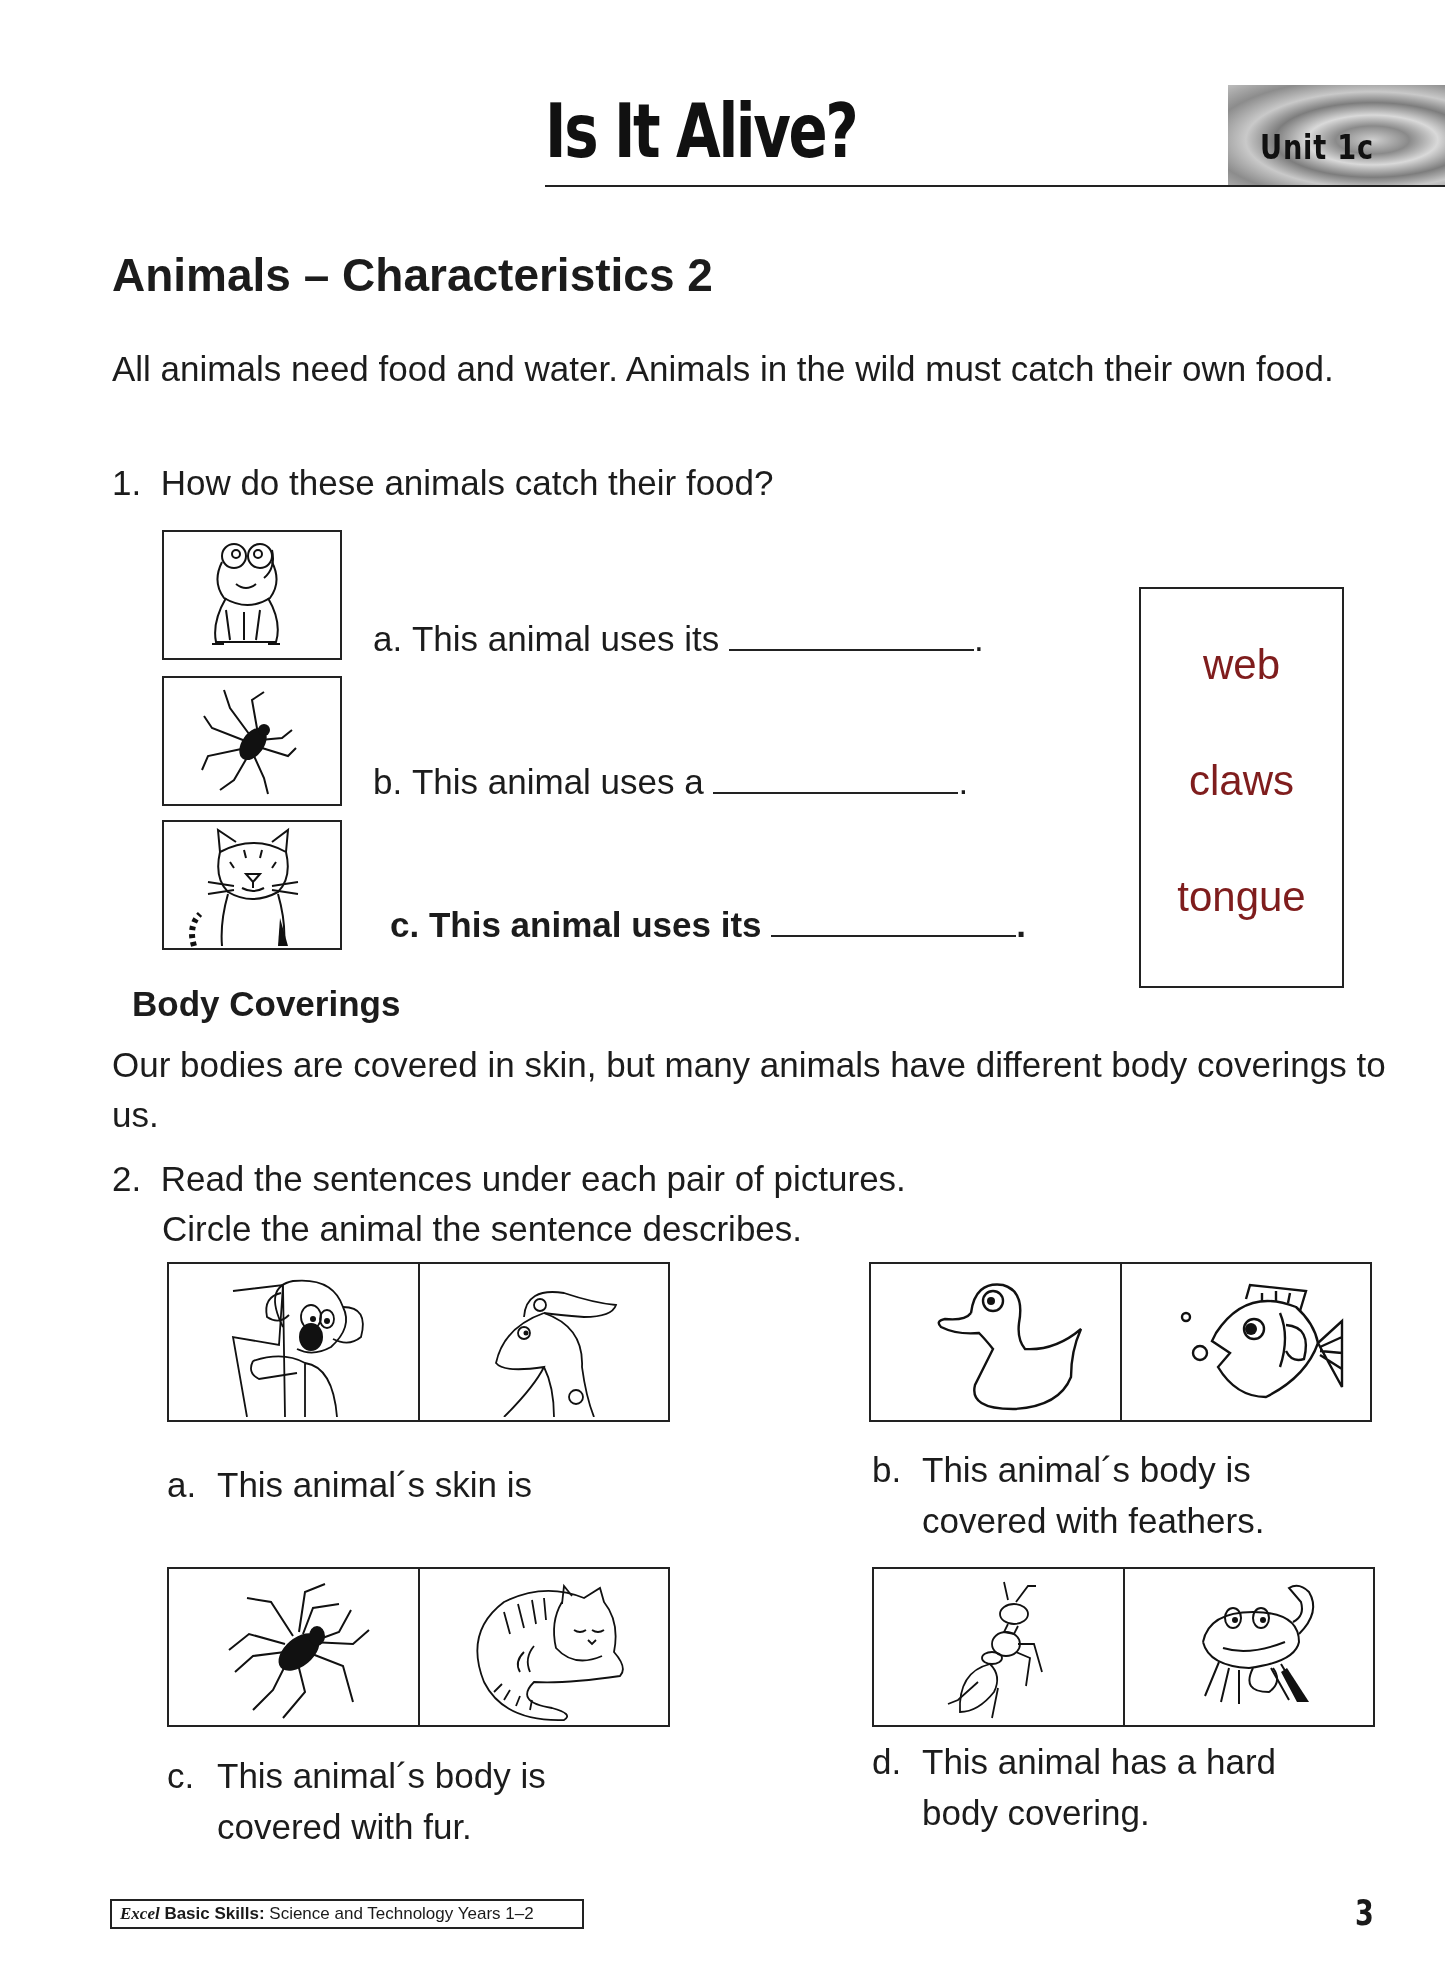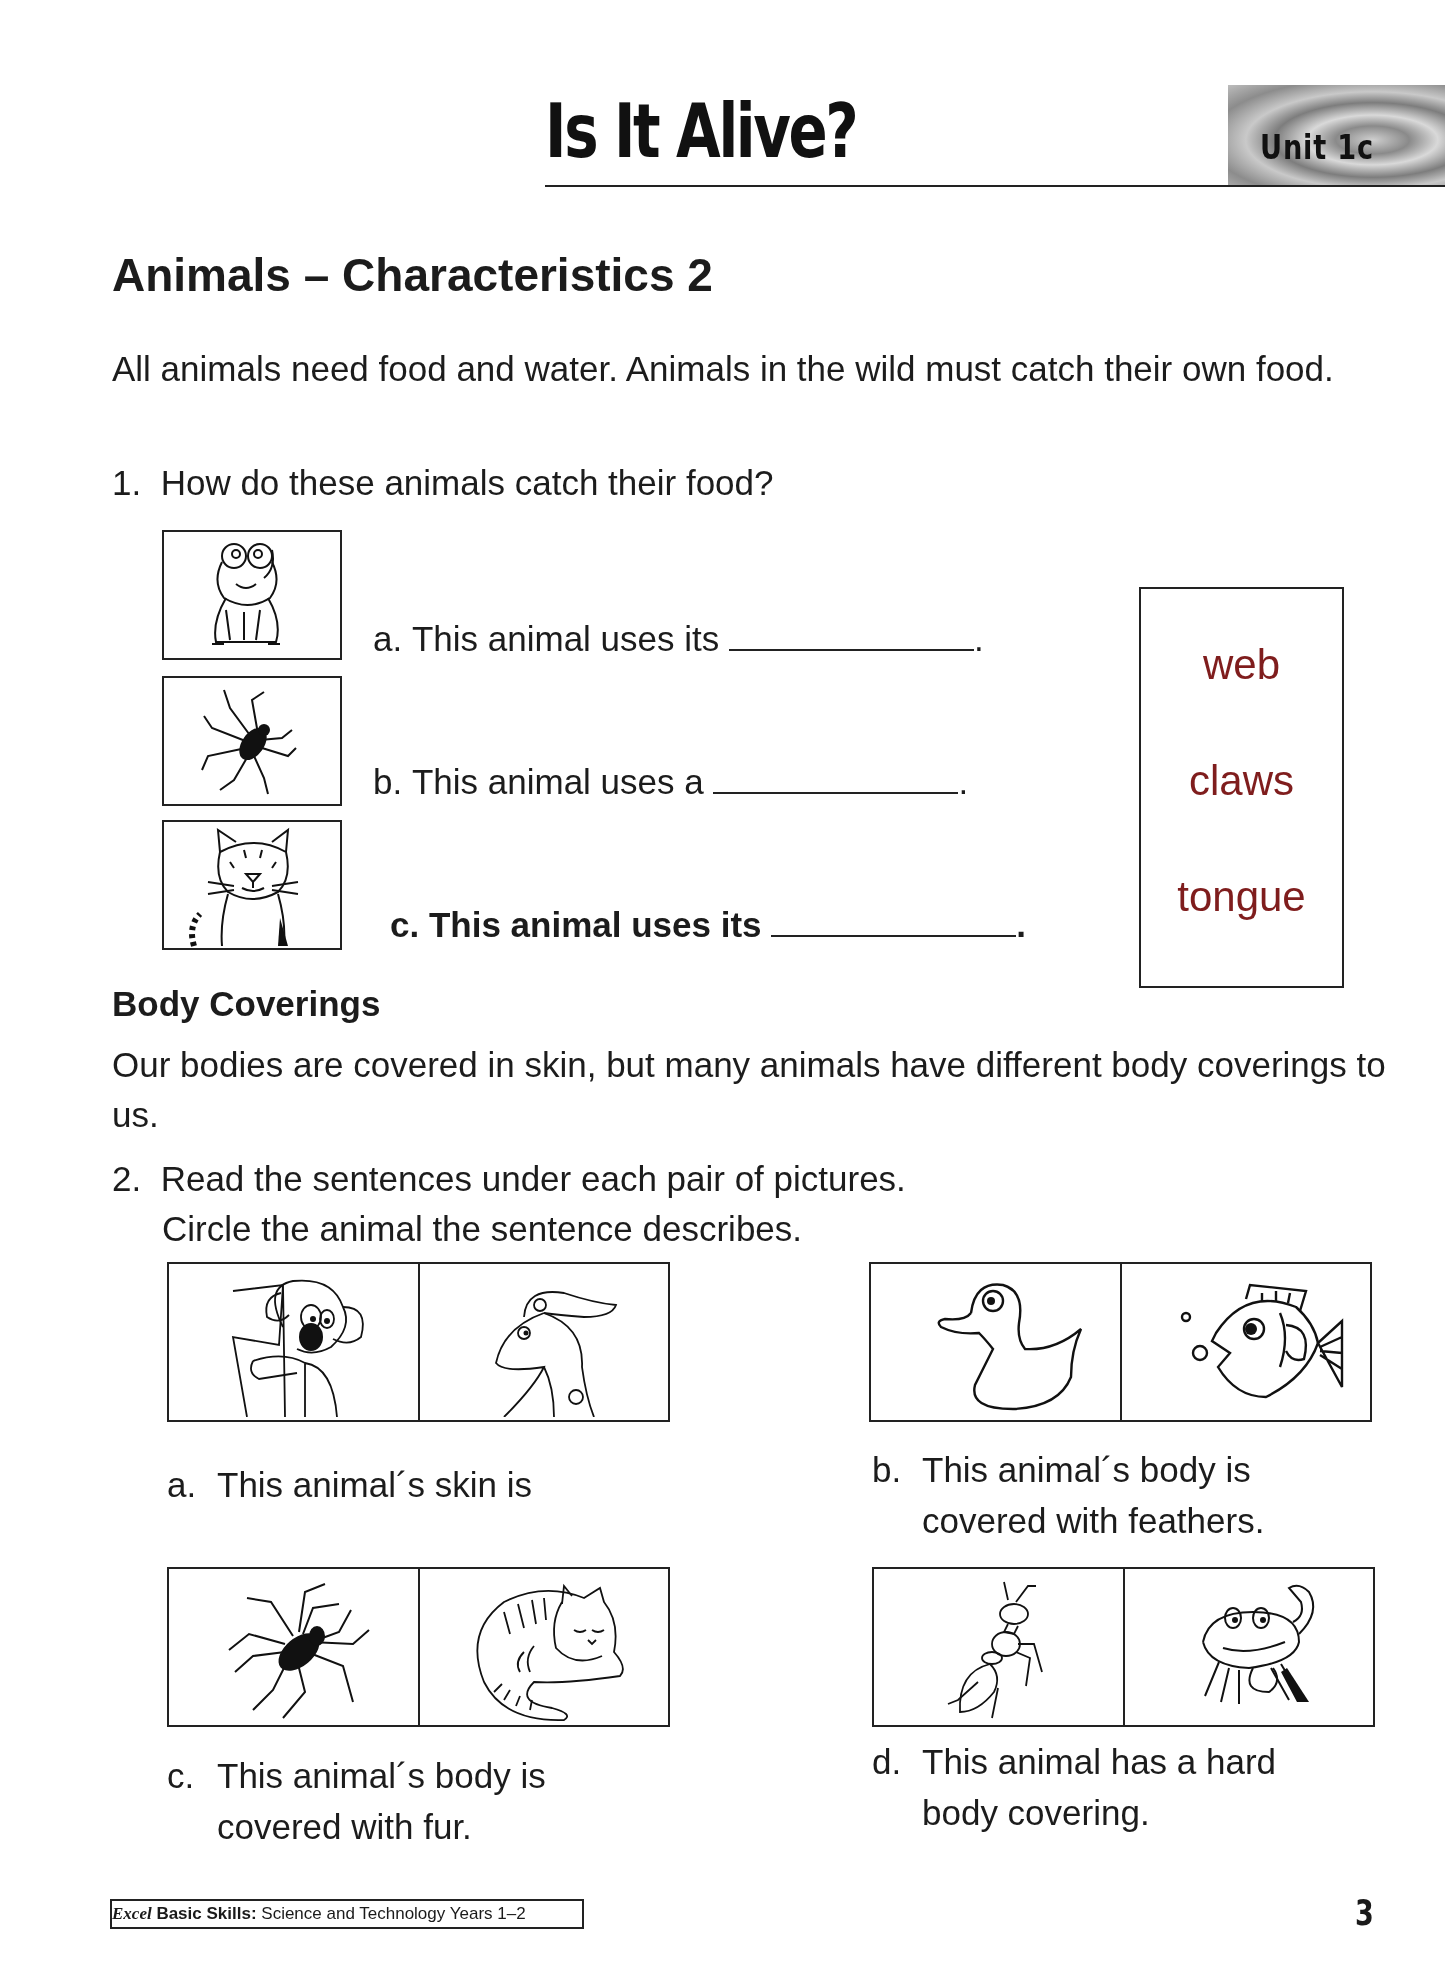--- a/index.html
+++ b/index.html
@@ -11,38 +11,38 @@
   .page-title { left: 545px; top: 88px; font-family: "DejaVu Sans", sans-serif; font-weight: bold;
     font-size: 74px; letter-spacing: -3px; transform: scaleX(0.78); transform-origin: left top; color: #111; }
   .title-rule { left: 545px; top: 185px; width: 900px; height: 2px; background: #222; }
   .unit-badge { left: 1228px; top: 85px; width: 217px; height: 100px;
     background: radial-gradient(ellipse at 62% 55%, #cfcfcf 0%, #8a8a8a 18%, #d9d9d9 32%, #7d7d7d 48%, #c9c9c9 62%, #8c8c8c 80%, #bdbdbd 100%); padding-left: 16px; }
   .unit-label { position: absolute; left: 32px; top: 42px; font-family: "DejaVu Sans", sans-serif; font-weight: bold;
     font-size: 34px; color: #111; transform: scaleX(0.8); transform-origin: left top; letter-spacing: 1px; }
 
   .h1 { left: 112px; top: 248px; font-size: 46px; font-weight: bold; color: #1c1c1c; }
   .para { font-size: 35px; line-height: 50px; color: #1c1c1c; }
-  .h2 { font-size: 35px; font-weight: bold; color: #1c1c1c; }
+  .h2 { font-size: 35px; font-weight: bold; color: #1c1c1c; margin-left: 20px; }
 
   .img-box { border: 2px solid #222; background: #fff; box-sizing: border-box; }
   .blank { display: inline-block; border-bottom: 2px solid #222; vertical-align: baseline; height: 1px; }
 
   .word-box { left: 1139px; top: 587px; width: 205px; height: 401px; border: 2px solid #222; box-sizing: border-box; }
   .word { position: absolute; left: 0; right: 0; text-align: center; font-size: 42px; color: #7f1d1d; }
 
   .pair { border: 2px solid #222; box-sizing: border-box; display: flex; background: #fff; }
   .pair > div { flex: 1; display: flex; align-items: center; justify-content: center; }
   .pair > div + div { border-left: 2px solid #222; }
 
   .q-item { font-size: 35px; line-height: 51px; color: #1c1c1c; }
   .q-item .letter { display: inline-block; width: 50px; }
   .q-item .indent { padding-left: 50px; }
 
   .footer-box { left: 110px; top: 1899px; width: 474px; height: 30px; border: 2px solid #222; box-sizing: border-box;
-    font-size: 17px; line-height: 26px; white-space: nowrap; }
+    font-size: 17px; line-height: 26px; padding-left: 8px; white-space: nowrap; }
   .footer-box .brand { font-family: "Liberation Serif", serif; font-style: italic; font-weight: bold; }
   .footer-box .series { font-weight: bold; }
   .page-num { left: 1355px; top: 1892px; font-family: "DejaVu Sans", sans-serif; font-weight: bold; font-size: 36px;
     transform: scaleX(0.75); transform-origin: left top; }
 </style>
 </head>
 <body>
 
 <div class="abs page-title">Is It Alive?</div>
 <div class="abs unit-badge">

